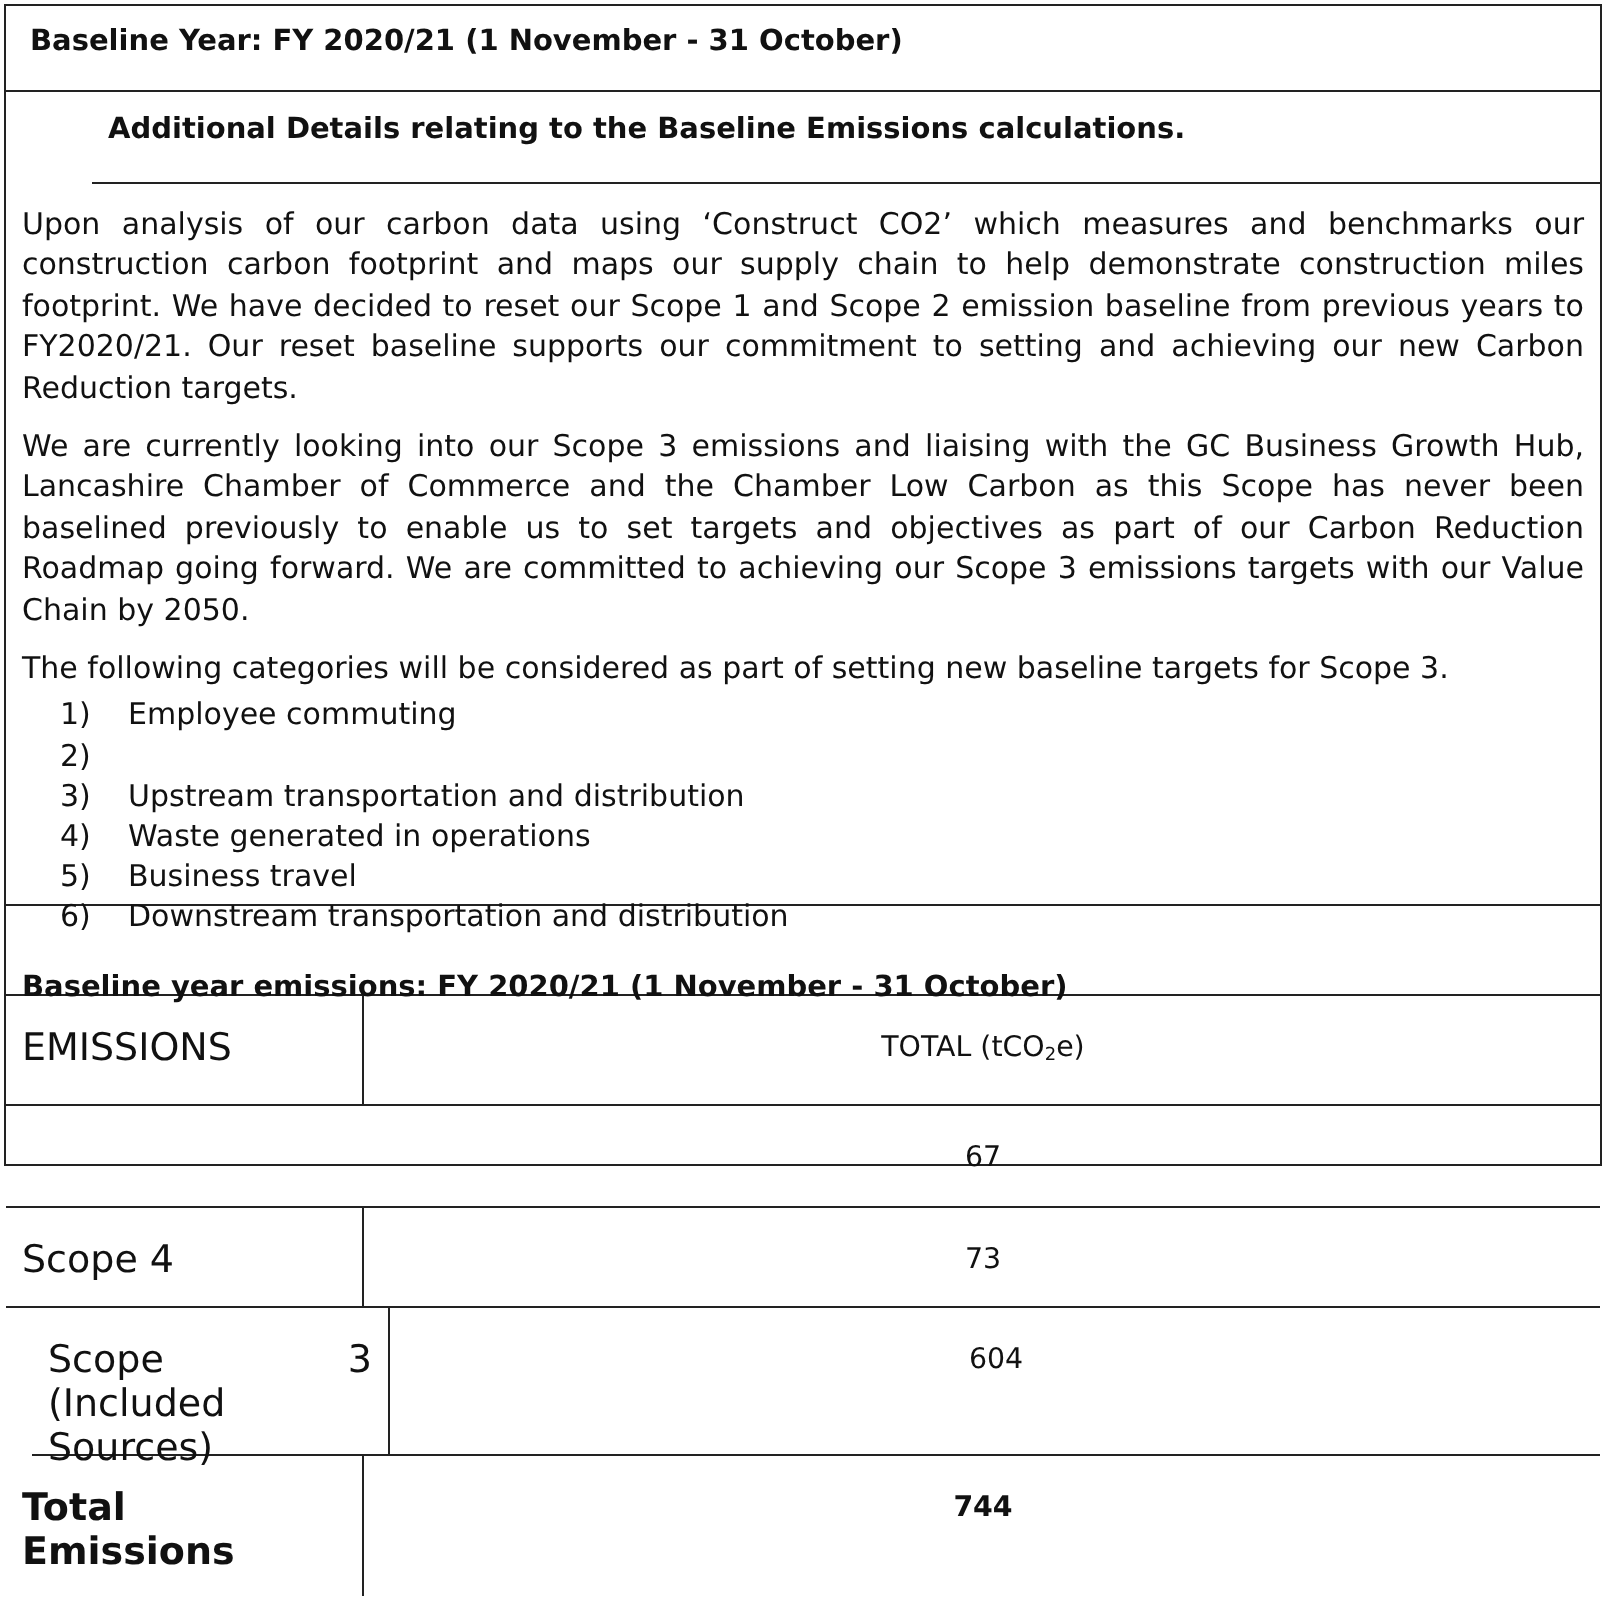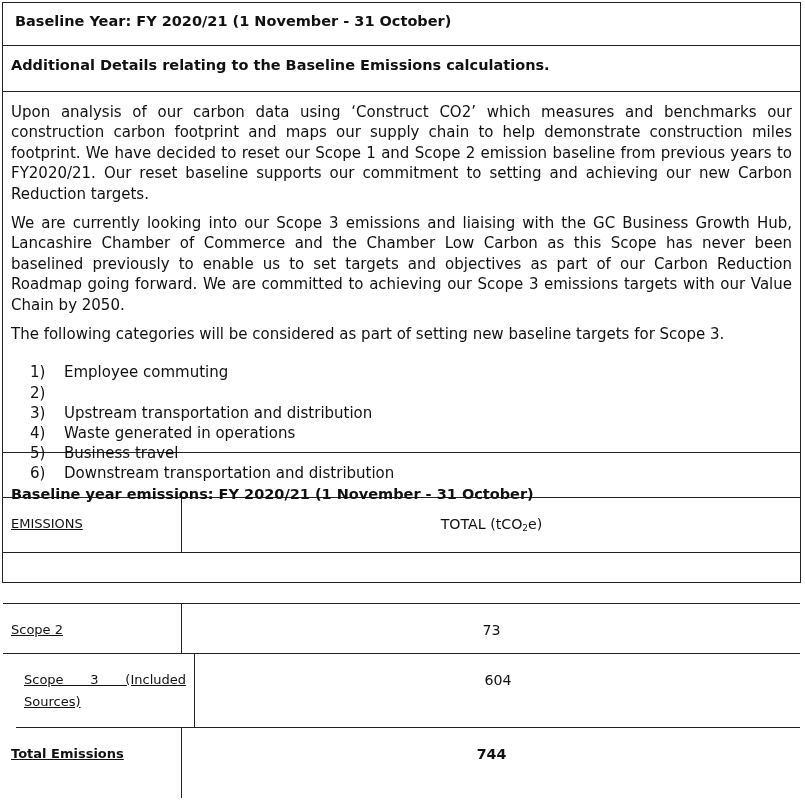--- a/index.html
+++ b/index.html
@@ -4,36 +4,36 @@
 <style>
   html, body { margin: 0; padding: 0; background: #ffffff; }
   body { width: 805px; height: 800px; position: relative; overflow: hidden;
          font-family: "DejaVu Sans", "Liberation Sans", sans-serif; color: #111; }
   .doc { position: absolute; left: 2px; top: 2px; width: 799px; height: 581px;
          border: 1.5px solid #222; box-sizing: border-box; }
   .row { position: absolute; left: 0; right: 0; border-bottom: 1.5px solid #222; box-sizing: border-box; }
   .title { font-weight: bold; font-size: 14.5px; }
   .r1 { top: 0; height: 43px; }
   .r1 .title { position: absolute; left: 12px; top: 10px; }
-  .r2 { top: 43px; height: 46px; }
+  .r2 { top: 43px; height: 46px; margin-left: 43px; }
   .r2 .title { position: absolute; left: 8px; top: 11px; }
   .r3 { top: 89px; height: 361px; }
   .body-text { position: absolute; left: 8px; right: 8px; top: 10px; font-size: 15px;
                line-height: 20.4px; text-align: justify; }
   .body-text p { margin: 0 0 9px 0; }
   .body-text ol { margin: 0; padding: 0; list-style: none; }
   .body-text li { display: flex; margin-left: 19px; line-height: 20.2px; }
   .body-text li .n { width: 34px; display: inline-block; }
   .r4 { top: 450px; height: 45px; }
   .r4 .title { position: absolute; left: 8px; top: 9px; margin-top: 24px; }
   .trow { position: absolute; left: 0; right: 0; border-bottom: 1.5px solid #222; box-sizing: border-box; }
   .trow:last-child { border-bottom: none; }
   .cell1 { position: absolute; left: 0; top: 0; bottom: 0; width: 179px;
            border-right: 1.5px solid #222; box-sizing: border-box; padding: 15px 8px 0 8px;
-           font-size: 13px; line-height: 22px; text-decoration: underline; }
+           font-size: 19px; line-height: 22px; }
   .cell2 { position: absolute; left: 179px; right: 0; top: 0; bottom: 0; padding: 15px 8px 0 9px;
            font-size: 14.2px; line-height: 22px; text-align: center; }
   .t0 { top: 495px; height: 55px; }
   .t1 { top: 550px; height: 51px; }
   .t2 { top: 601px; height: 50px; }
   .t3 { top: 651px; height: 74px; margin-left: 13px; }
   .t4 { top: 725px; height: 70px; border-bottom: none; }
   .s3 { text-align: justify; text-align-last: left; }
   .bold { font-weight: bold; }
   sub { font-size: 9px; vertical-align: -2px; }
@@ -45,21 +45,21 @@
   <div class="row r1">
     <span class="title">Baseline Year: FY 2020/21 (1 November - 31 October)</span>
   </div>
   <div class="row r2">
     <span class="title">Additional Details relating to the Baseline Emissions calculations.</span>
   </div>
   <div class="row r3">
     <div class="body-text">
       <p>Upon analysis of our carbon data using ‘Construct CO2’ which measures and benchmarks our construction carbon footprint and maps our supply chain to help demonstrate construction miles footprint.  We have decided to reset our Scope 1 and Scope 2 emission baseline from previous years to FY2020/21. Our reset baseline supports our commitment to setting and achieving our new Carbon Reduction targets.</p>
       <p>We are currently looking into our Scope 3 emissions and liaising with the GC Business Growth Hub, Lancashire Chamber of Commerce and the Chamber Low Carbon as this Scope has never been baselined previously to enable us to set targets and objectives as part of our Carbon Reduction Roadmap going forward.  We are committed to achieving our Scope 3 emissions targets with our Value Chain by 2050.</p>
-      <p style="margin-bottom:18px">The following categories will be considered as part of setting new baseline targets for Scope 3.</p>
+      <p style="margin-bottom:3px">The following categories will be considered as part of setting new baseline targets for Scope 3.</p>
       <ol>
         <li>
             <span class="n">1)</span>
             <span>Employee commuting</span>
           </li>
         <li>
             <span class="n">2)</span>
           </li>
         <li>
             <span class="n">3)</span>
@@ -83,23 +83,24 @@
   <div class="row r4">
     <span class="title">Baseline year emissions: FY 2020/21 (1 November - 31 October)</span>
   </div>
 
   <div>
     <div class="trow t0">
       <div class="cell1">EMISSIONS</div>
       <div class="cell2"><span>TOTAL (tCO</span><sub>2</sub><span>e)</span></div>
     </div>
     <div class="trow t1">
+      <div class="cell2">67</div>
     </div>
     <div class="trow t2">
-      <div class="cell1">Scope 2</div>
+      <div class="cell1">Scope 4</div>
       <div class="cell2">73</div>
     </div>
     <div class="trow t3">
       <div class="cell1 s3" style="word-spacing:14px">Scope 3 (Included Sources)</div>
       <div class="cell2">604</div>
     </div>
     <div class="trow t4">
       <div class="cell1 bold">Total Emissions</div>
       <div class="cell2 bold">744</div>
     </div>

